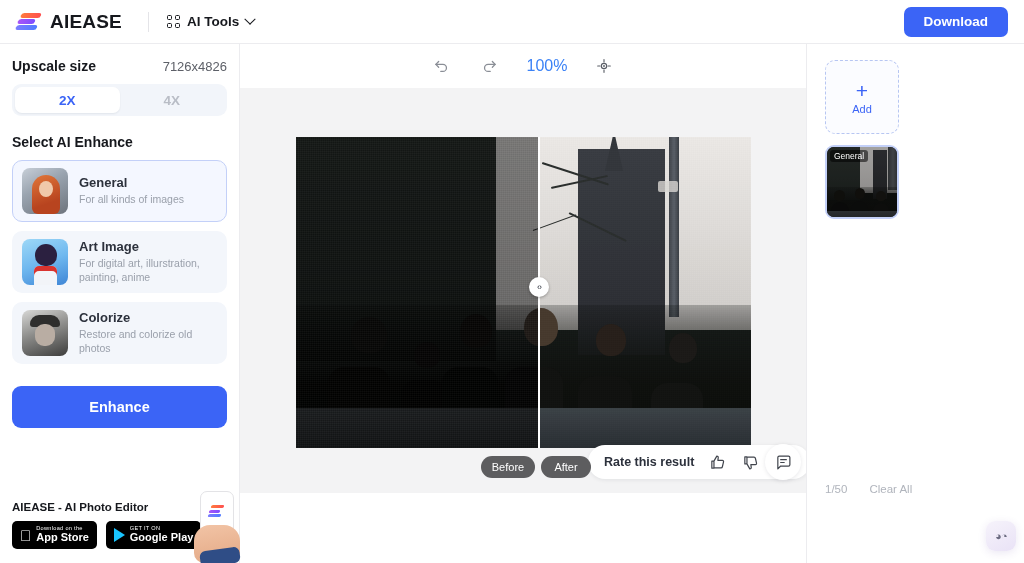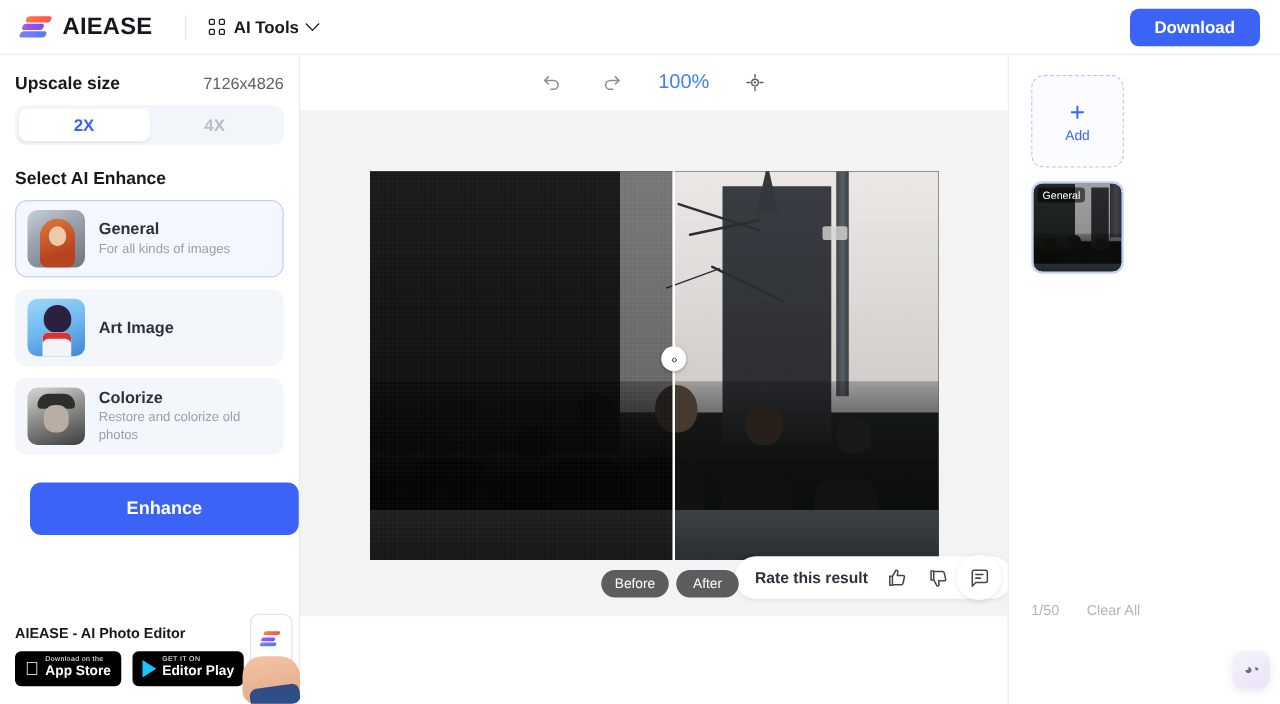--- a/index.html
+++ b/index.html
@@ -90,21 +90,21 @@
     background:#f2f4f8; border-radius:5px 5px 0 0; box-shadow: inset 0 5px 0 #d9332f; }
   .th-color { background:linear-gradient(160deg,#d8d8d6 0%,#8e8e8c 45%,#3d3d3c 100%); }
   .th-color:before { content:""; position:absolute; left:8px; top:5px; width:30px; height:12px;
     border-radius:9px 9px 3px 3px; background:#2e2e2d; }
   .th-color:after { content:""; position:absolute; left:13px; top:14px; width:20px; height:22px;
     border-radius:9px; background:#b9ada3; }
 
   .btn-enhance {
     margin-top:22px; width:100%; height:42px; background:#3b64f6; color:#fff;
     border:none; border-radius:9px; font-size:14.5px; font-weight:700;
-    cursor:pointer; font-family:inherit;margin-left:12px;
+    cursor:pointer; font-family:inherit;
   }
 
   .footer-promo { position:absolute; left:12px; bottom:14px; width:228px; }
   .promo-title { font-size:11.5px; font-weight:700; color:#16181d; }
   .store-row { margin-top:8px; display:flex; gap:9px; }
   .store {
     height:28px; border-radius:5px; background:#000; color:#fff;
     display:flex; align-items:center; gap:5px; padding:0 8px;
   }
   .store .st-glyph { font-size:15px; line-height:1; }
@@ -315,20 +315,21 @@
         <div class="card-txt">
           <div class="card-name">General</div>
           <div class="card-desc">For all kinds of images</div>
         </div>
       </div>
 
       <div class="card">
         <div class="thumb th-art"></div>
         <div class="card-txt">
           <div class="card-name">Art Image</div>
+          <div class="card-desc">For digital art, illurstration, painting, anime</div>
         </div>
       </div>
 
       <div class="card">
         <div class="thumb th-color"></div>
         <div class="card-txt">
           <div class="card-name">Colorize</div>
           <div class="card-desc">Restore and colorize old photos</div>
         </div>
       </div>
@@ -344,21 +345,21 @@
           <span class="st-glyph"></span>
           <span class="st-txt">
             <span class="st-small">Download on the</span>
             <span class="st-big">App Store</span>
           </span>
         </div>
         <div class="store">
           <span class="gplay-tri"></span>
           <span class="st-txt">
             <span class="st-small">GET IT ON</span>
-            <span class="st-big">Editor Play</span>
+            <span class="st-big">Google Play</span>
           </span>
         </div>
       </div>
       <div class="phone-art">
         <div class="phone-body"></div>
         <div class="phone-logo">
             <i class="ph-b1"></i>
             <i class="ph-b2"></i>
             <i class="ph-b3"></i>
           </div>

